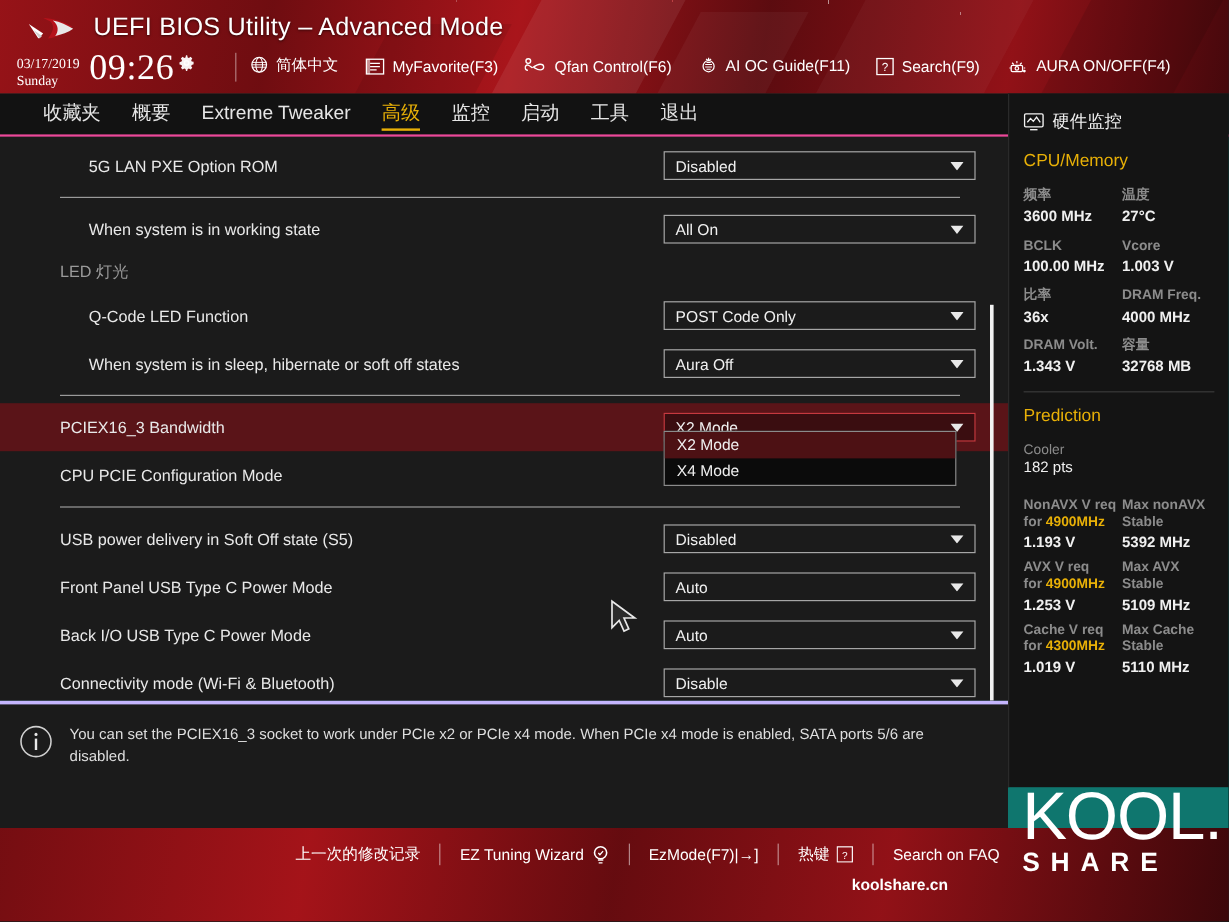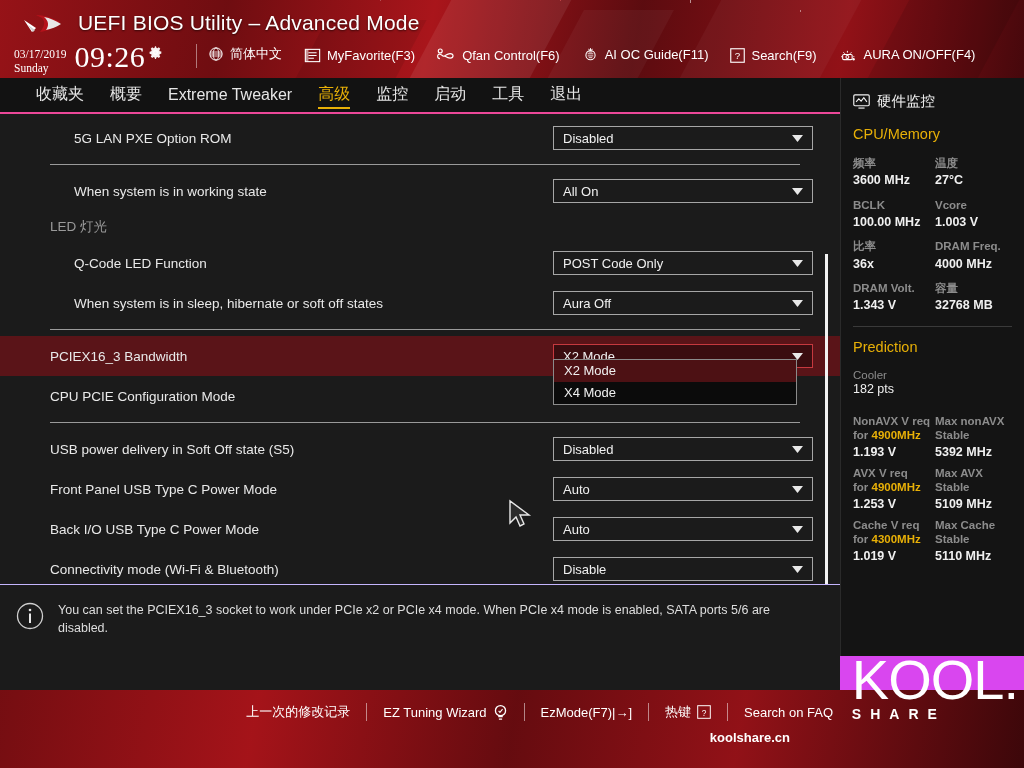--- a/index.html
+++ b/index.html
@@ -1,21 +1,21 @@
 <!DOCTYPE html>
 <html><head>
 <meta charset="utf-8">
 <style>
   * { box-sizing: border-box; margin: 0; padding: 0; }
   html, body {
     width: 1024px; height: 768px;
     background: #000; overflow: hidden;
     font-family: "Liberation Sans", "DejaVu Sans", sans-serif;
   }
-  #app { position: relative; width: 1024px; height: 768px; background: #d946ef; }
+  #app { position: relative; width: 1024px; height: 768px; background: #0f766e; }
 
   
   .header {
     position: absolute; left: 0; top: 0; width: 1024px; height: 78px;
     background:
       linear-gradient(105deg, rgba(255,255,255,.55) 0 1.2px, transparent 1.2px) 690px 0/420px 300px no-repeat,
       linear-gradient(105deg, rgba(255,255,255,.45) 0 1px, transparent 1px) 800px 10px/400px 300px no-repeat,
       linear-gradient(112deg, rgba(255,90,90,.45) 0 1px, transparent 1px) 560px 0/300px 300px no-repeat,
       linear-gradient(118deg, rgba(255,255,255,.25) 0 1px, transparent 1px) 380px 0/300px 300px no-repeat,
       linear-gradient(100deg, rgba(160,20,25,.9) 0%, rgba(120,14,18,.85) 22%, rgba(175,22,28,.95) 42%,
@@ -93,21 +93,21 @@
   .dd-opt.active { background: #4d1114; }
 
   .scrollbar { position: absolute; right: 12px; top: 140px; width: 3px; height: 330px; }
   .scroll-thumb { position: absolute; left: 0; top: 0; width: 3px; height: 330px; background: #f2f2f2; }
 
   .cursor { position: absolute; left: 508px; top: 385px; z-index: 60; pointer-events: none; }
 
   
   .helpbar {
     position: absolute; left: 0; top: 584px; width: 840px; height: 106px;
-    background: #1b1b1b; border-top: 1px solid #c4b5fd;
+    background: #1b1b1b; border-top: 3px solid #c4b5fd;
     display: flex; align-items: flex-start; padding: 16px 22px 0 16px;
   }
   .help-ic { flex: none; margin-top: 1px; }
   .help-txt { font-size: 12.5px; color: #dedede; line-height: 1.45; margin-left: 14px; max-width: 740px; }
 
   
   .sidebar {
     position: absolute; left: 840px; top: 78px; width: 184px; height: 578px;
     background: #141414; border-left: 1px solid #2a2a2a; padding: 10px 0 0 0;
   }
@@ -145,21 +145,21 @@
     font-size: 13px; color: #f2f2f2; white-space: nowrap;
   }
   .koolshare-tag {
     position: absolute; right: 234px; top: 40px; font-size: 13px; color: #fff; font-weight: bold;
   }
   .watermark {
     position: absolute; right: 6px; top: 655px; z-index: 50;
     color: #fff; pointer-events: none; text-align: left;
   }
   .wm-top { font-size: 56px; font-weight: normal; line-height: .9; letter-spacing: -1px; }
-  .wm-bot { font-size: 14px; font-weight: bold; letter-spacing: 9px; line-height: 1.1; margin-top: 2px; }
+  .wm-bot { font-size: 22px; font-weight: bold; letter-spacing: 9px; line-height: 1.1; margin-top: 2px; }
 </style>
 </head>
 <body>
 
 <div id="app">
 
   <div class="header">
     <div class="hdr-geo">
       <i style="left:430px;top:-20px;width:120px;height:120px;"></i>
       <i style="left:560px;top:10px;width:90px;height:90px;background:rgba(255,255,255,.08);"></i>

